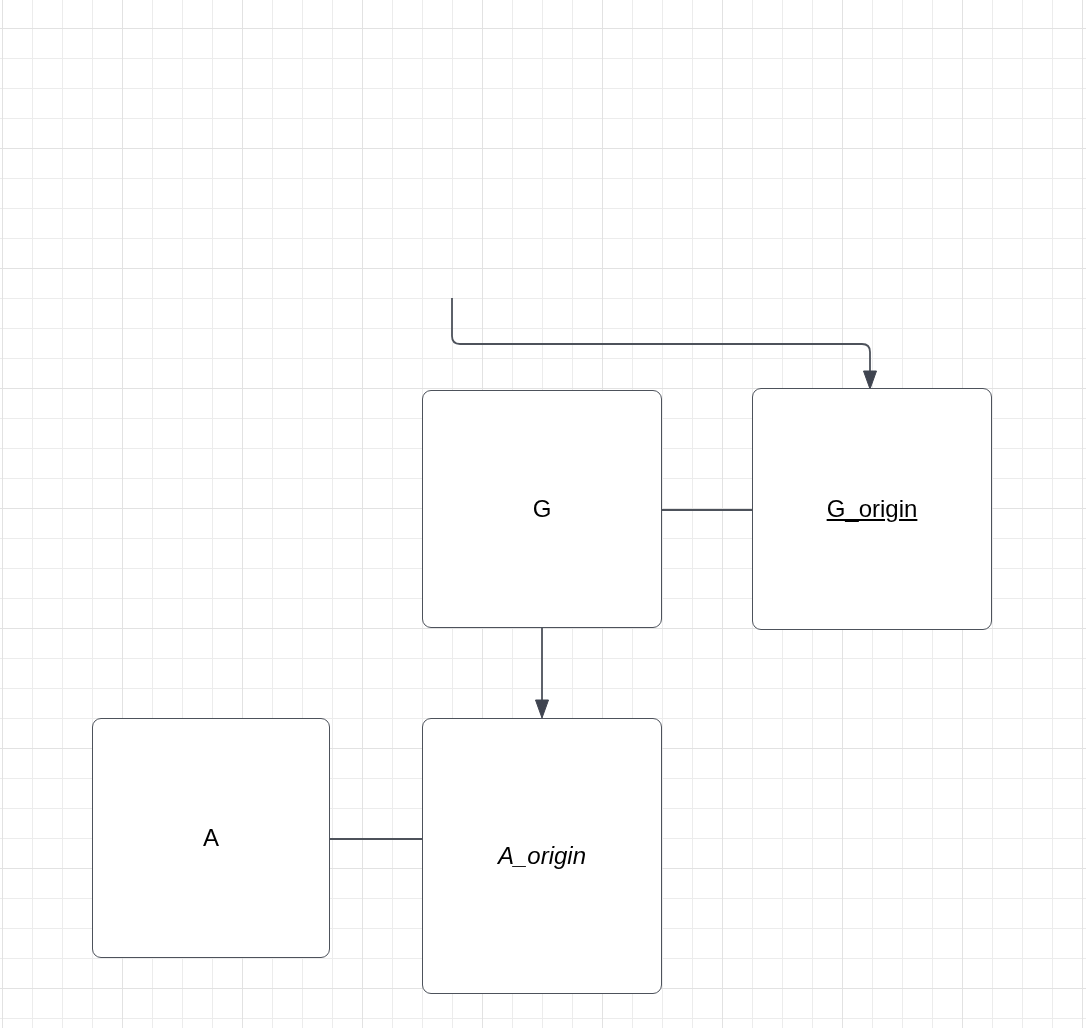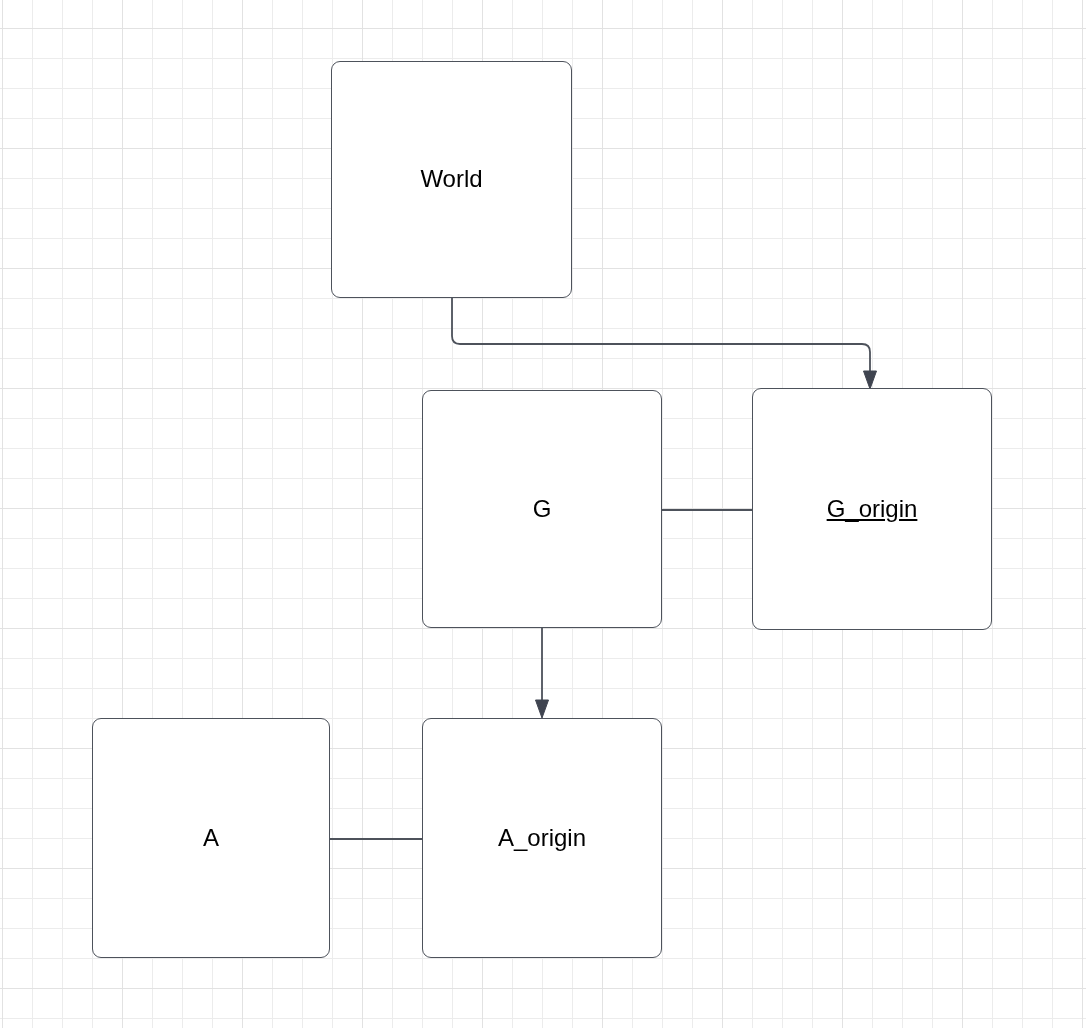--- a/index.html
+++ b/index.html
@@ -60,21 +60,21 @@
     font-size: 24px;
     line-height: 1.2;
     color: var(--label-text);
     text-align: center;
     white-space: nowrap;
   }
   .node-world    { left: 331px; top: 61px;  width: 241px; height: 237px; }
   .node-g        { left: 422px; top: 390px; width: 240px; height: 238px; }
   .node-g-origin { left: 752px; top: 388px; width: 240px; height: 242px; text-decoration: underline; }
   .node-a        { left: 92px;  top: 718px; width: 238px; height: 240px; }
-  .node-a-origin { left: 422px; top: 718px; width: 240px; height: 240px; }
+  .node-a-origin { left: 422px; top: 718px; width: 240px; height: 276px; font-style: italic; }
 </style>
 </head>
 <body>
 
 <div class="canvas">
 
   <svg class="edges-layer" viewBox="0 0 1086 1028" xmlns="http://www.w3.org/2000/svg">
 
     <g>
       <path class="edge-line" d="M 452 298 L 452 336 Q 452 344 460 344 L 862 344 Q 870 344 870 352 L 870 371"></path>
@@ -88,23 +88,20 @@
     <g>
       <path class="edge-line" d="M 542 628 L 542 700"></path>
       <path class="edge-arrowhead" d="M 542 718 L 535.5 700 L 548.5 700 Z"></path>
     </g>
 
     <g>
       <path class="edge-line" d="M 330 839 L 422 839"></path>
     </g>
   </svg>
 
-  <div class="node node-world">
-    <span class="node-label">World</span>
-  </div>
 
   <div class="node node-g">
     <span class="node-label">G</span>
   </div>
 
   <div class="node node-g-origin">
     <span class="node-label">G_origin</span>
   </div>
 
   <div class="node node-a">

